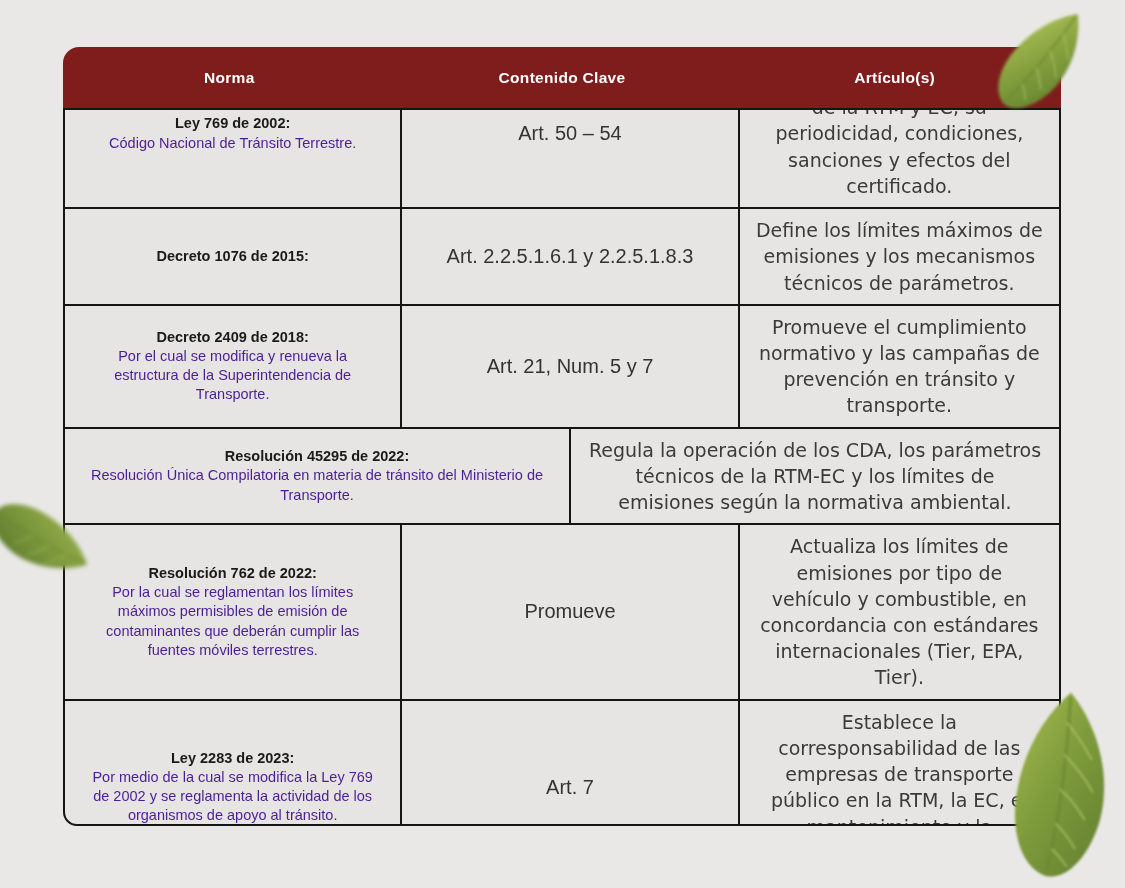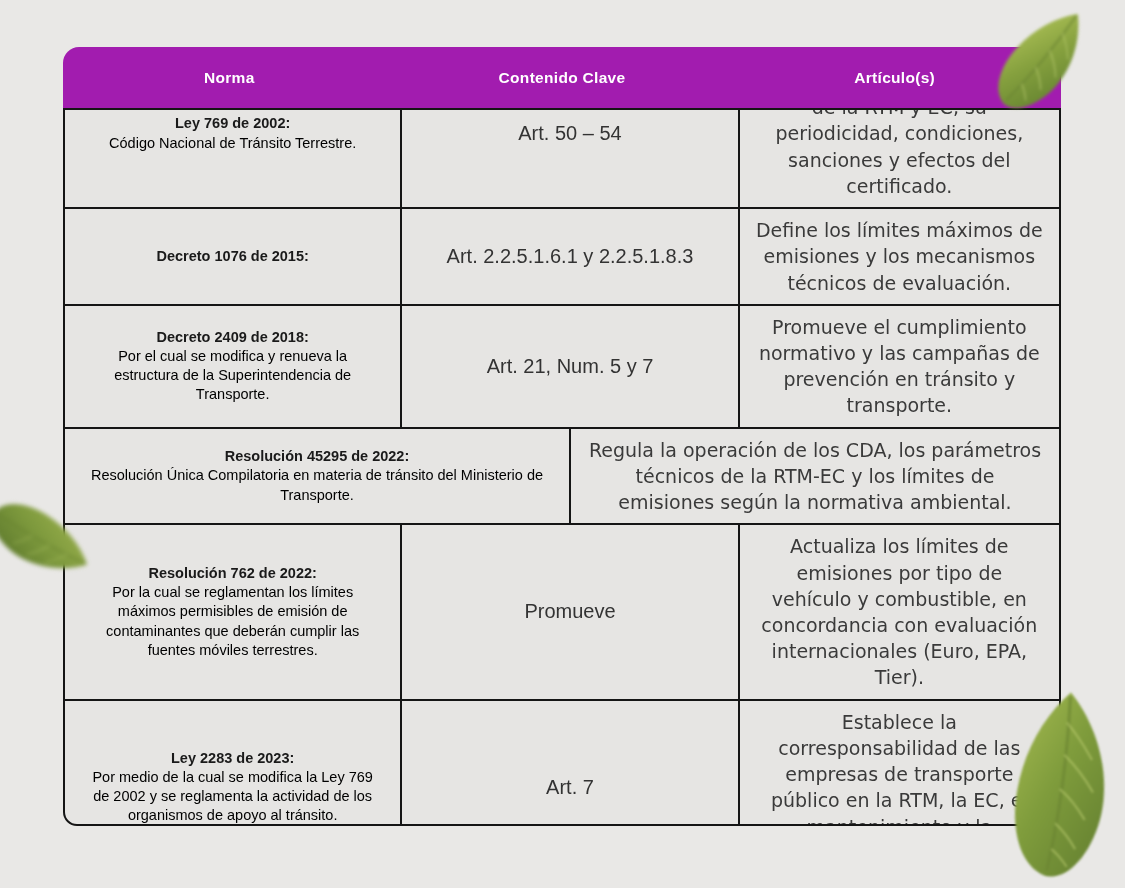--- a/index.html
+++ b/index.html
@@ -9,21 +9,21 @@
     background:#e9e8e6;
     overflow:hidden;
     font-family:"Liberation Sans",sans-serif;
   }
   
   .norm-table{
     position:absolute;left:63px;top:47px;width:998px;
   }
   .thead{
     display:flex;height:61px;
-    background:#a21caf;
+    background:#7f1d1d;
     border-radius:16px 16px 0 0;
     align-items:center;
   }
   .hcell{
     flex:1;text-align:center;color:#ffffff;
     font-weight:bold;font-size:15.5px;letter-spacing:.3px;
   }
   .tbody{
     height:718px;
     border:2px solid #151515;
@@ -47,21 +47,21 @@
     text-align:center;
     padding:8px 24px;
     box-sizing:border-box;
   }
   .cell:last-child{border-right:none;}
   .norma-title{
     font-weight:bold;color:#1a1a1a;
     font-size:14.5px;line-height:1.32;
   }
   .norma-sub{
-    color:#000000;font-size:14.5px;line-height:1.32;
+    color:#4c1d95;font-size:14.5px;line-height:1.32;
   }
   .col-art{
     color:#333333;font-size:20px;
   }
   .col-cont{
     font-family:"DejaVu Sans",sans-serif;
     color:#3a3a3a;font-size:19px;line-height:1.38;
     padding:8px 16px;
   }
   
@@ -106,21 +106,21 @@
         </div>
         <div class="cell col-art">Art. 50 – 54</div>
         <div class="cell col-cont">Establece la obligatoriedad de la RTM y EC, su periodicidad, condiciones, sanciones y efectos del certificado.</div>
       </div>
 
       <div class="row">
         <div class="cell">
           <div class="norma-title">Decreto 1076 de 2015:</div>
         </div>
         <div class="cell col-art">Art. 2.2.5.1.6.1 y 2.2.5.1.8.3</div>
-        <div class="cell col-cont">Define los límites máximos de emisiones y los mecanismos técnicos de evaluación.</div>
+        <div class="cell col-cont">Define los límites máximos de emisiones y los mecanismos técnicos de parámetros.</div>
       </div>
 
       <div class="row">
         <div class="cell">
           <div class="norma-title">Decreto 2409 de 2018:</div>
           <div class="norma-sub">Por el cual se modifica y renueva la estructura de la Superintendencia de Transporte.</div>
         </div>
         <div class="cell col-art">Art. 21, Num. 5 y 7</div>
         <div class="cell col-cont">Promueve el cumplimiento normativo y las campañas de prevención en tránsito y transporte.</div>
       </div>
@@ -132,21 +132,21 @@
         </div>
         <div class="cell col-cont">Regula la operación de los CDA, los parámetros técnicos de la RTM-EC y los límites de emisiones según la normativa ambiental.</div>
       </div>
 
       <div class="row">
         <div class="cell">
           <div class="norma-title">Resolución 762 de 2022:</div>
           <div class="norma-sub">Por la cual se reglamentan los límites máximos permisibles de emisión de contaminantes que deberán cumplir las fuentes móviles terrestres.</div>
         </div>
         <div class="cell col-art">Promueve</div>
-        <div class="cell col-cont">Actualiza los límites de emisiones por tipo de vehículo y combustible, en concordancia con evaluación internacionales (Euro, EPA, Tier).</div>
+        <div class="cell col-cont">Actualiza los límites de emisiones por tipo de vehículo y combustible, en concordancia con estándares internacionales (Tier, EPA, Tier).</div>
       </div>
 
       <div class="row">
         <div class="cell">
           <div class="norma-title">Ley 2283 de 2023:</div>
           <div class="norma-sub">Por medio de la cual se modifica la Ley 769 de 2002 y se reglamenta la actividad de los organismos de apoyo al tránsito.</div>
         </div>
         <div class="cell col-art">Art. 7</div>
         <div class="cell col-cont">Establece la corresponsabilidad de las empresas de transporte público en la RTM, la EC, el mantenimiento y la capacitación de conductores.</div>
       </div>

